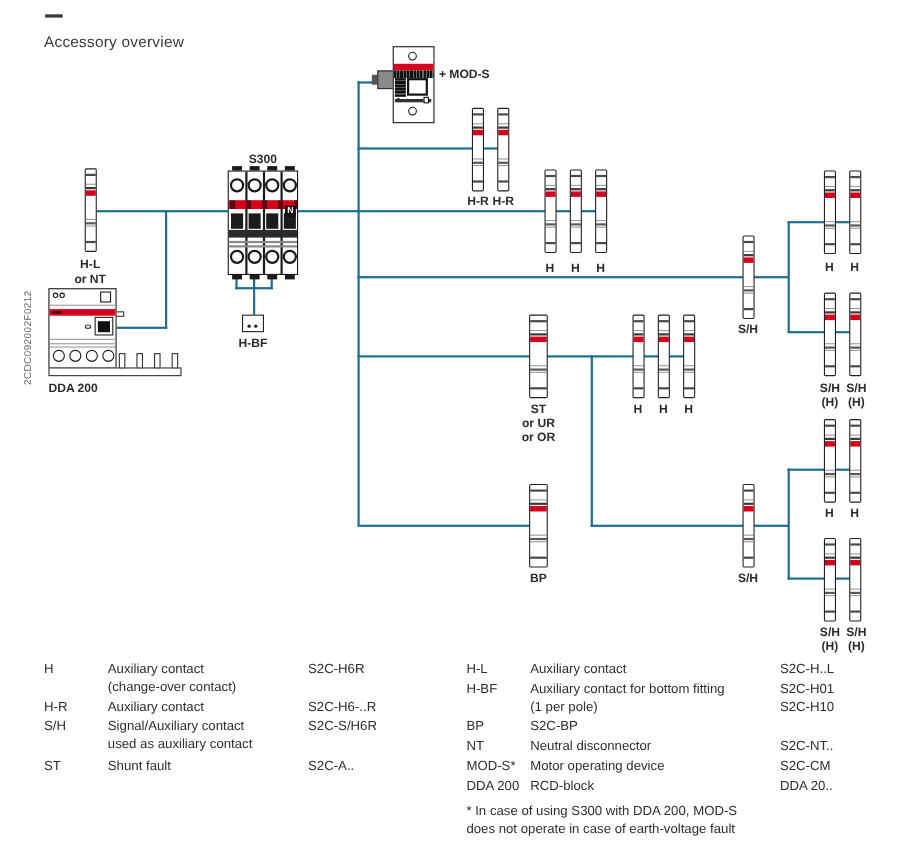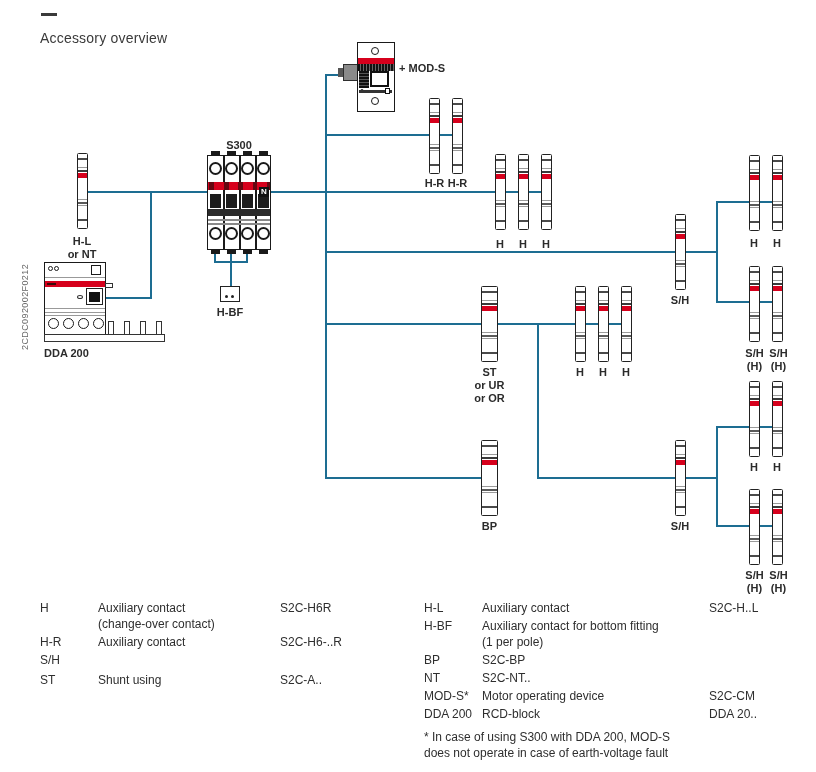--- a/index.html
+++ b/index.html
@@ -286,45 +286,51 @@
 (change-over contact)</span>
       <span class="lpart">S2C-H6R</span>
     </div>
     <div class="lrow">
       <span class="lcode">H-R</span>
       <span class="ldesc">Auxiliary contact</span>
       <span class="lpart">S2C-H6-..R</span>
     </div>
     <div class="lrow">
       <span class="lcode">S/H</span>
+      <span class="ldesc">Signal/Auxiliary contact
+used as auxiliary contact</span>
+      <span class="lpart">S2C-S/H6R</span>
     </div>
     <div class="lrow gap">
       <span class="lcode">ST</span>
-      <span class="ldesc">Shunt using</span>
+      <span class="ldesc">Shunt fault</span>
       <span class="lpart">S2C-A..</span>
     </div>
   </div>
 
   <div class="legend legend-right">
     <div class="lrow">
       <span class="lcode">H-L</span>
       <span class="ldesc">Auxiliary contact</span>
       <span class="lpart">S2C-H..L</span>
     </div>
     <div class="lrow">
       <span class="lcode">H-BF</span>
       <span class="ldesc">Auxiliary contact for bottom fitting
 (1 per pole)</span>
+      <span class="lpart">S2C-H01
+S2C-H10</span>
     </div>
     <div class="lrow">
       <span class="lcode">BP</span>
       <span class="lpart">S2C-BP</span>
     </div>
     <div class="lrow">
       <span class="lcode">NT</span>
+      <span class="ldesc">Neutral disconnector</span>
       <span class="lpart">S2C-NT..</span>
     </div>
     <div class="lrow">
       <span class="lcode">MOD-S*</span>
       <span class="ldesc">Motor operating device</span>
       <span class="lpart">S2C-CM</span>
     </div>
     <div class="lrow">
       <span class="lcode">DDA 200</span>
       <span class="ldesc">RCD-block</span>

